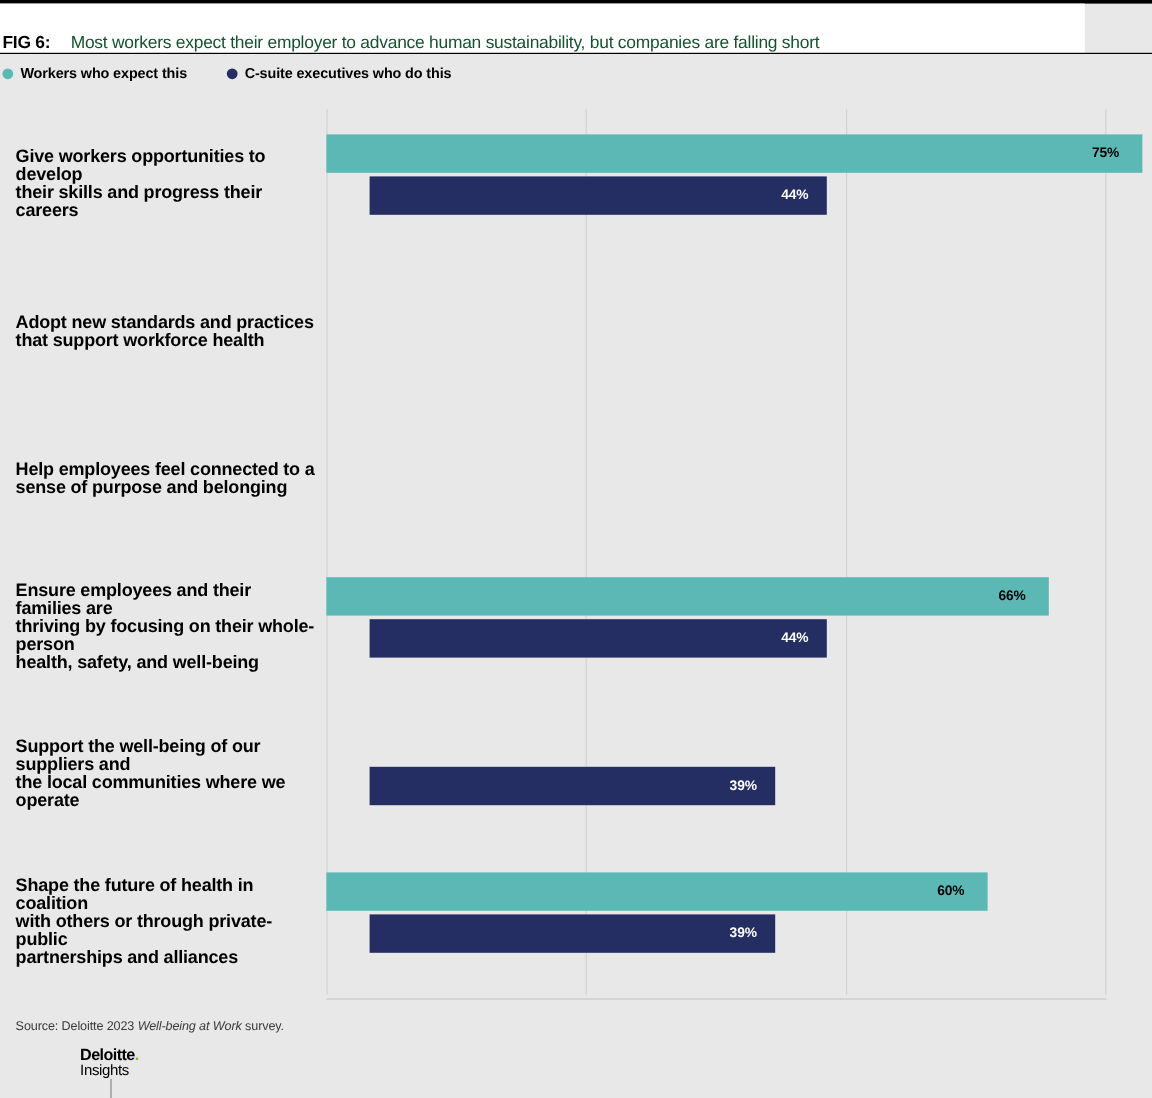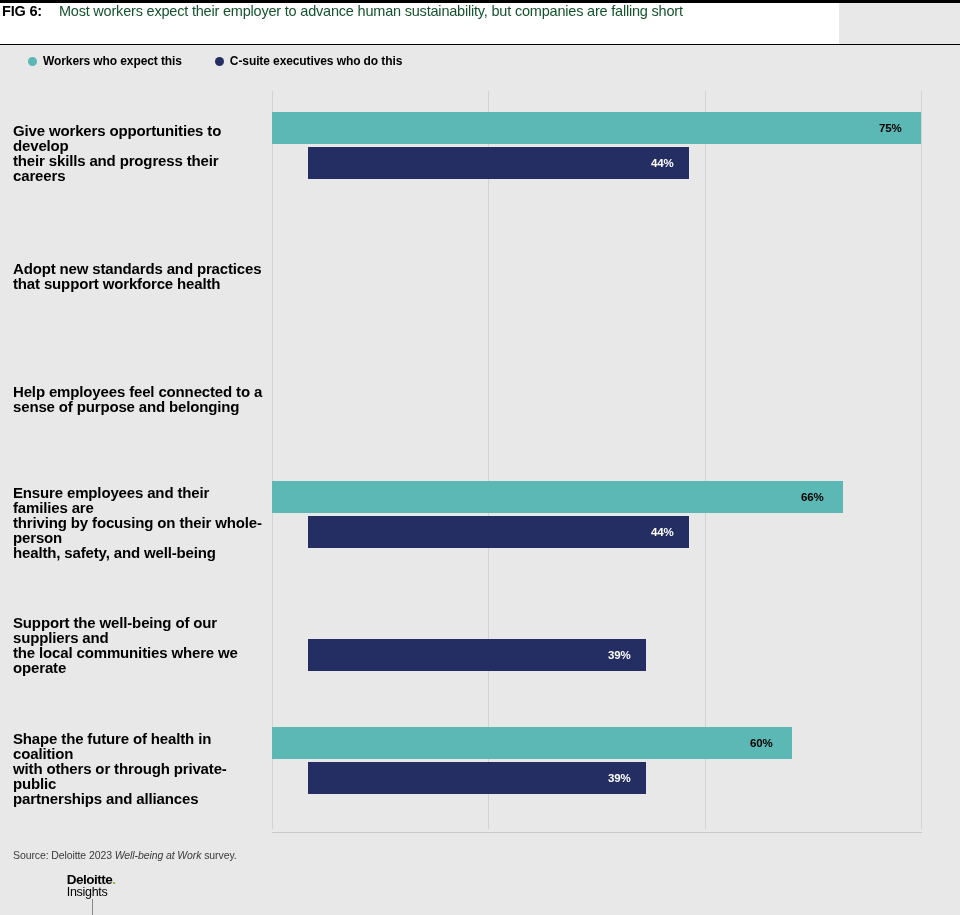--- a/index.html
+++ b/index.html
@@ -20,25 +20,25 @@
     position: absolute;
     left: 0; top: 0;
     width: 960px; height: 3px;
     background: #000;
   }
 
   
   .header {
     position: absolute;
     left: 0; top: 3px;
-    width: 839px;
+    width: 904px;
     height: 41px;
     background: #ffffff;
     display: flex;
-    align-items: flex-start;
+    align-items: flex-end;
     padding-left: 2px;
     box-sizing: border-box;
   }
   .fig-label {
     font-size: 14.5px;
     font-weight: bold;
     color: #000;
     letter-spacing: -0.2px;
     white-space: nowrap;
   }
@@ -60,21 +60,21 @@
 
   
   .legend {
     position: absolute;
     left: 0; top: 45px;
     width: 960px;
     height: 32px;
     background: #e8e8e8;
     display: flex;
     align-items: center;
-    padding-left: 28px;
+    padding-left: 2px;
     box-sizing: border-box;
   }
   .legend-item {
     display: flex;
     align-items: center;
     margin-right: 33px;
   }
   .legend-dot {
     width: 9px;
     height: 9px;
@@ -156,21 +156,21 @@
   .bar-row.r1 { top: 21px; }
   .bar-row.r2 { top: 56px; }
 
   .bar {
     height: 32px;
     position: relative;
     display: flex;
     align-items: center;
     justify-content: flex-end;
   }
-  .bar-a { background: #5BB8B5; }
+  .bar-a { background: #5BB8B5; padding-left: 31px; }
   .bar-b { background: #242E63; margin-left: 36px; }
 
   .bar-value {
     font-size: 11.5px;
     font-weight: bold;
     letter-spacing: -0.1px;
     padding-right: 0;
   }
   .val-out {
     color: #000;

